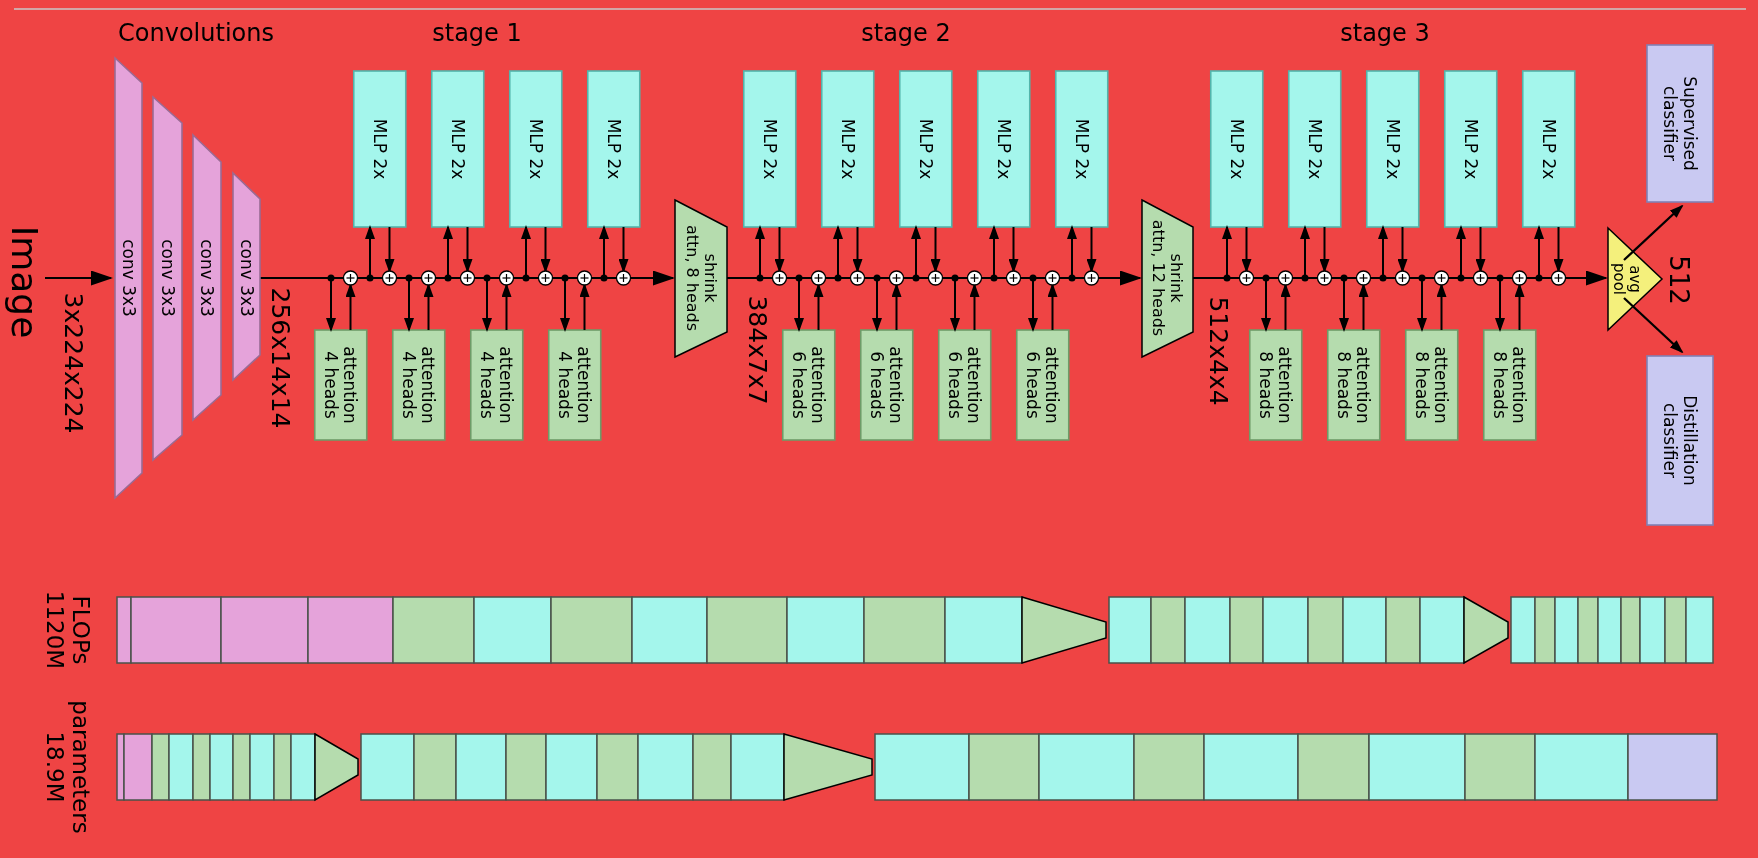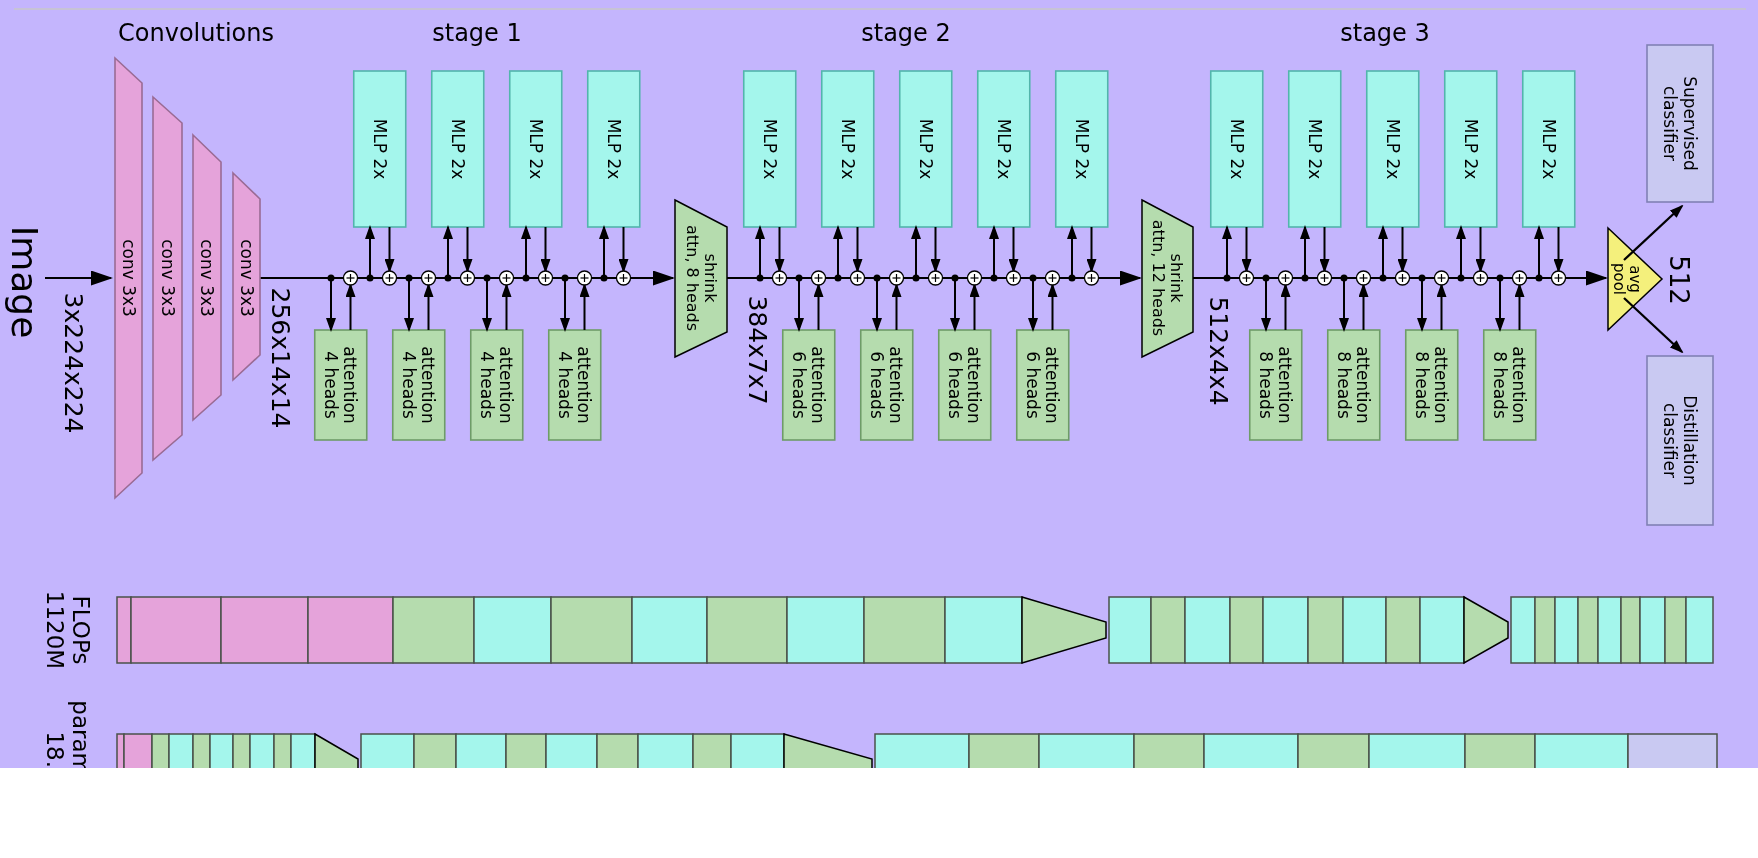--- a/index.html
+++ b/index.html
@@ -1,16 +1,16 @@
 <!DOCTYPE html>
 <html><head>
 <meta charset="utf-8">
 <style>
   html,body{margin:0;padding:0;background:#ffffff;}
-  .stage-wrap{width:1758px;height:768px;background:#c4b5fd;position:relative;overflow:hidden;}
+  .stage-wrap{width:1758px;height:858px;background:#ef4444;position:relative;overflow:hidden;}
   svg{display:block;}
   text{font-family:"DejaVu Sans","Liberation Sans",sans-serif;fill:#000;}
 </style>
 </head>
 <body>
 
 <div class="stage-wrap">
   <svg width="1758" height="858" viewBox="0 0 1758 858" xmlns="http://www.w3.org/2000/svg">
       <defs>
         <marker id="arrSm" viewBox="0 0 14 10" refX="12" refY="5" markerWidth="14" markerHeight="10" markerUnits="userSpaceOnUse" orient="auto">

